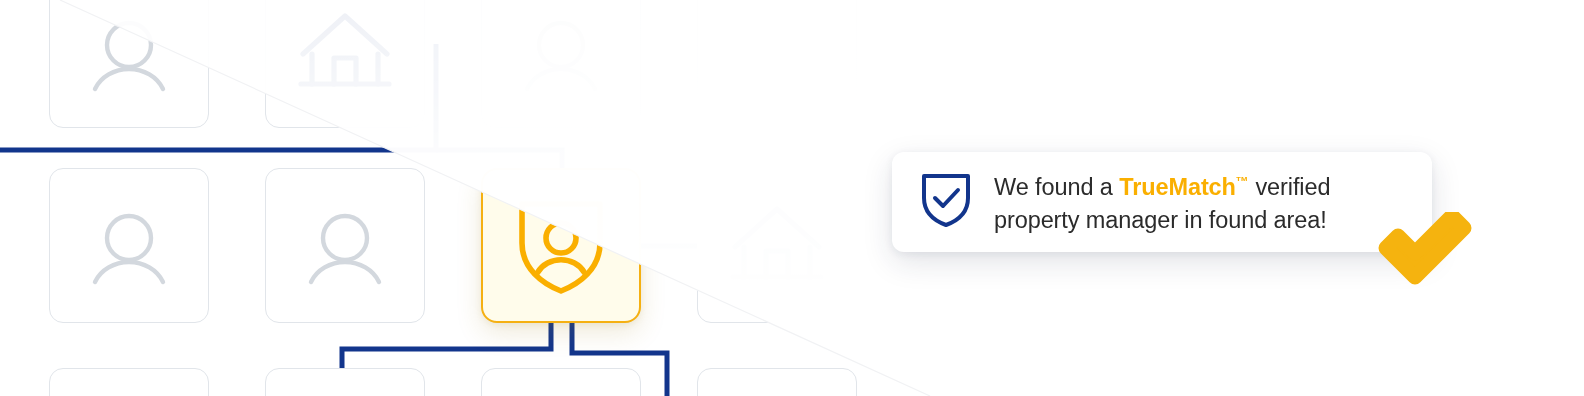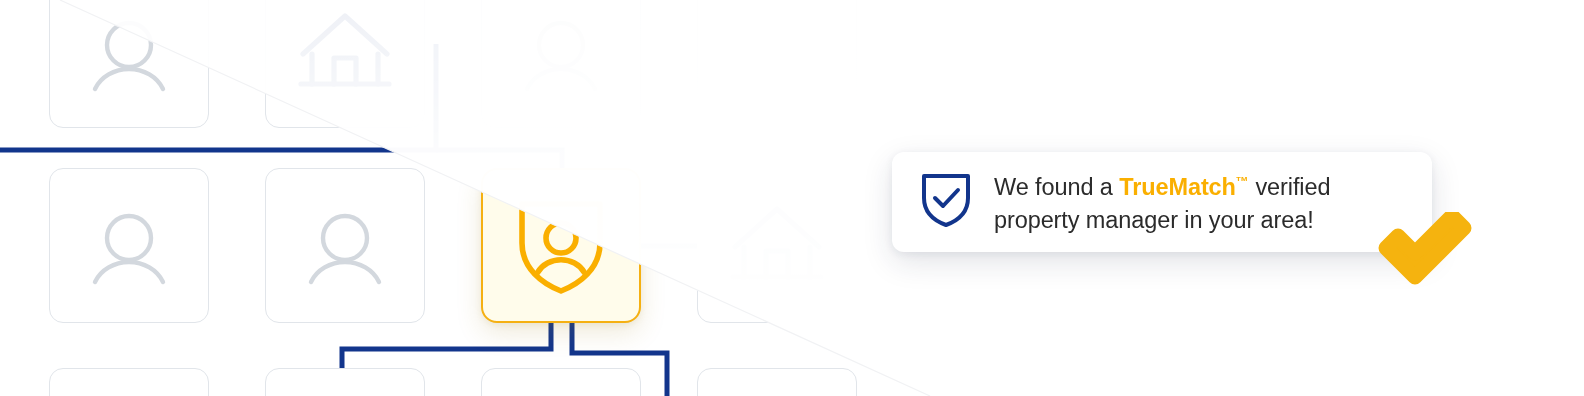--- a/index.html
+++ b/index.html
@@ -233,21 +233,21 @@
     <span id="tooltip-shield">
       <svg width="52" height="58" viewBox="0 0 52 58">
         <g fill="none" stroke="#12358c" stroke-width="4" stroke-linecap="round" stroke-linejoin="round">
           <path d="M4 5 L48 5 L48 27 C48 42 37 50 26 54 C15 50 4 42 4 27 Z"></path>
           <path d="M15 27 L23 35 L38 19"></path>
         </g>
       </svg>
     </span>
     <div id="tooltip-text">
       <span><span>We found a </span><span class="brand">TrueMatch</span><span class="tm">™</span><span> verified</span></span><br>
-      <span>property manager in your area!</span>
+      <span>property manager in found area!</span>
     </div>
   </div>
 
   <span id="yellow-check">
     <svg width="94" height="74" viewBox="0 0 94 74">
       <path d="M8 36 L20 24 L37 41 L74 4 L86 16 L37 65 Z" fill="#f5b30f" stroke="#f5b30f" stroke-width="15" stroke-linejoin="round" stroke-linecap="round"></path>
     </svg>
   </span>
 
 </div>

